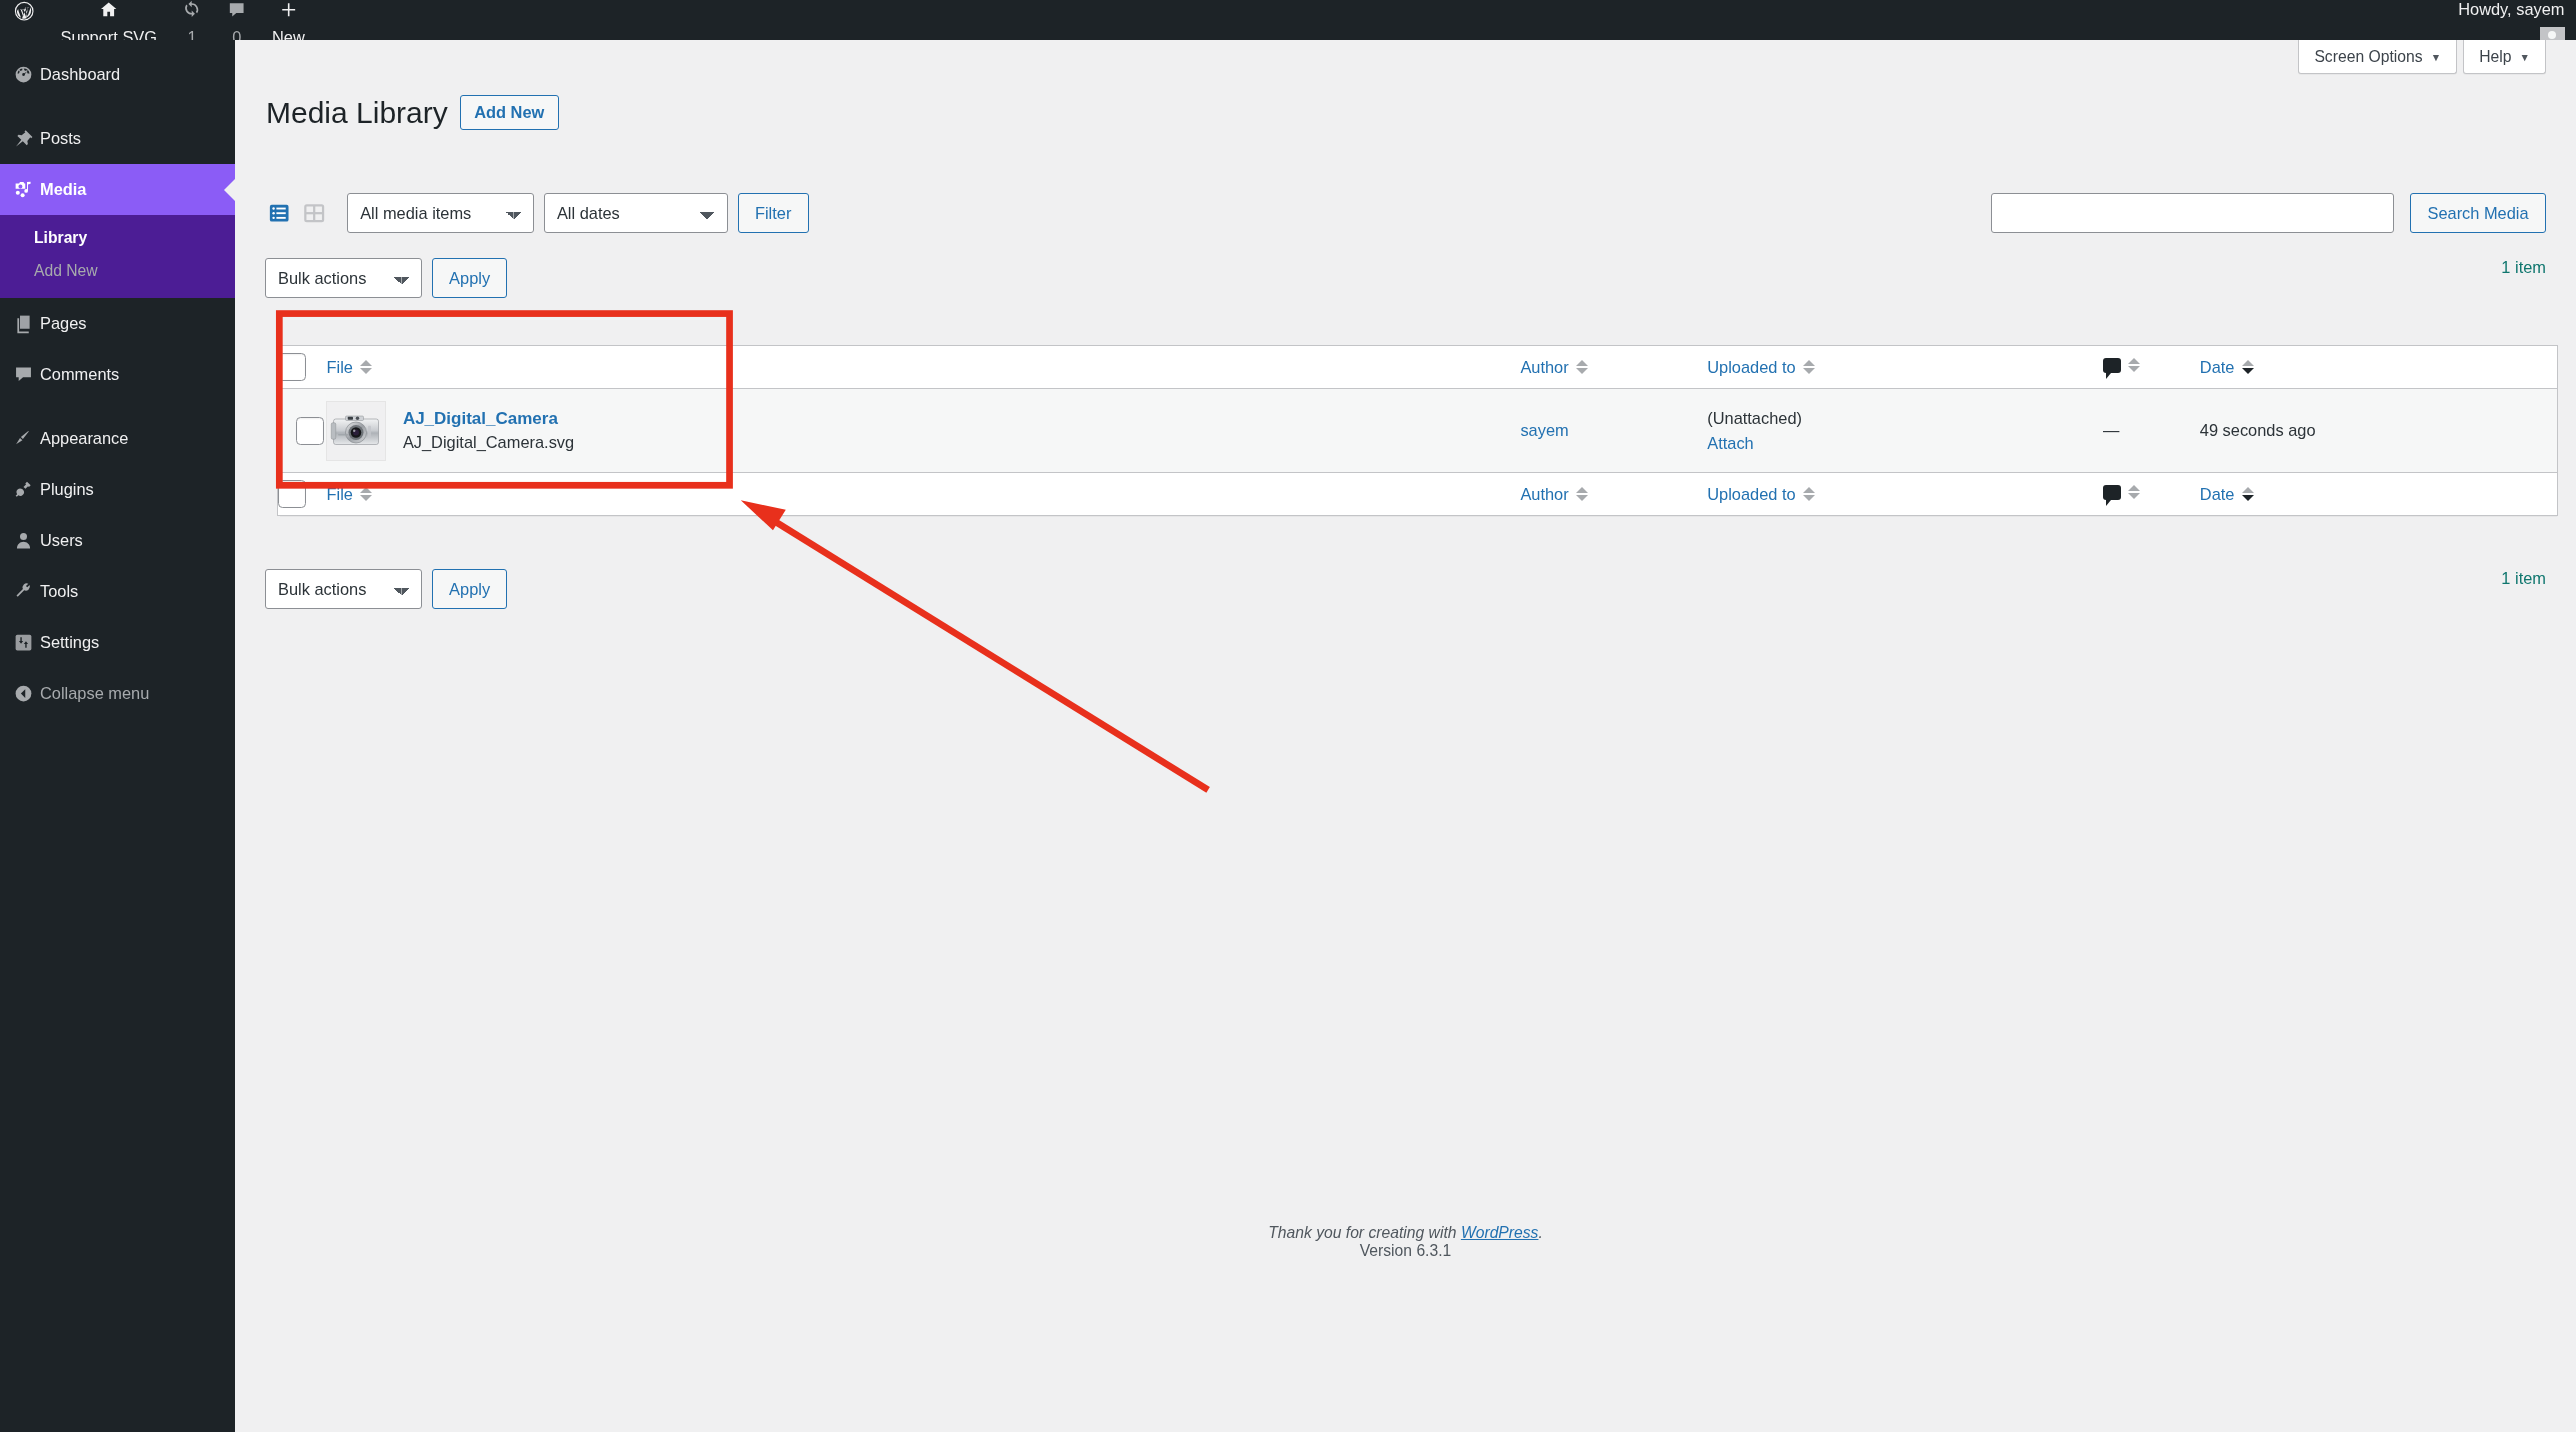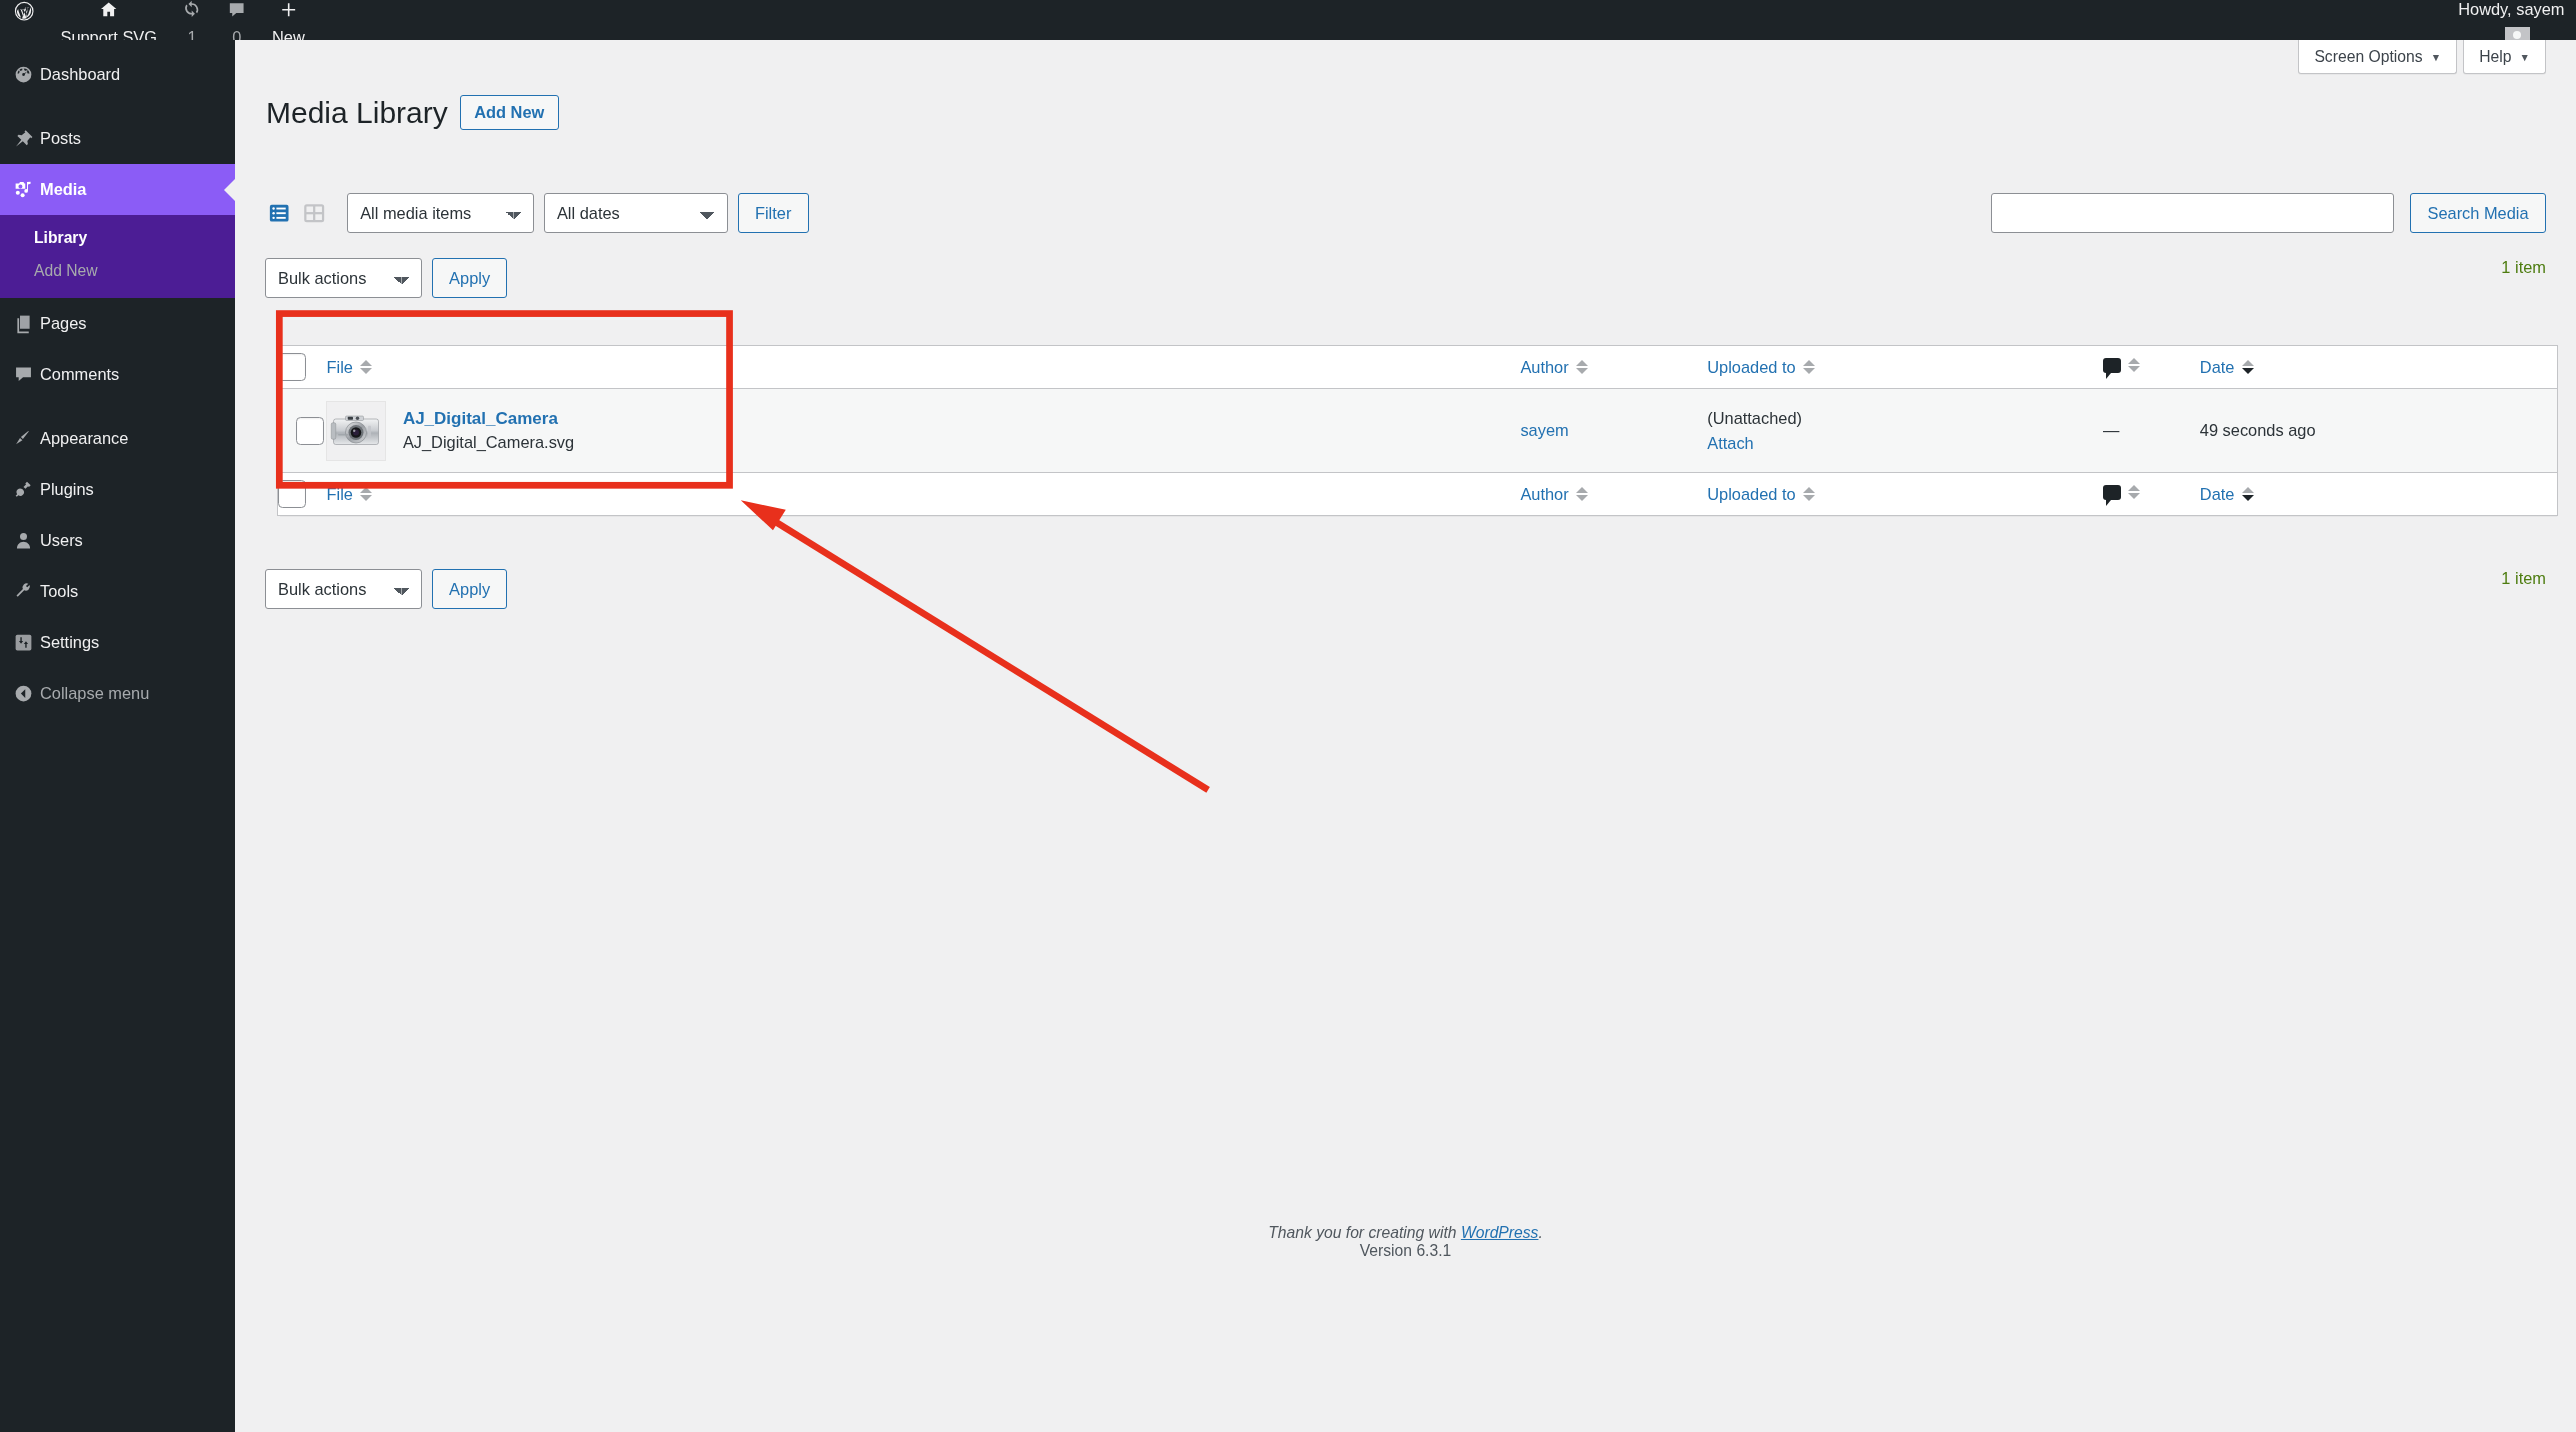--- a/index.html
+++ b/index.html
@@ -149,21 +149,21 @@
     background: #f6f7f7; border: 0.7px solid #2271b1; border-radius: 3px;
     color: #2271b1; font-size: 16.4px; height: 40px;
     padding: 0 16.4px; display: inline-flex; align-items: center;
     font-family: "Liberation Sans", sans-serif;
   }
   .search-input {
     background: #fff; border: 0.7px solid #8c8f94; border-radius: 3px;
     width: 403px; height: 40px; font-size: 16.4px; padding: 0 10.5px;
     font-family: "Liberation Sans", sans-serif; color: #2c3338;
   }
-  .displaying-num { font-size: 16.4px; color: #4d7c0f; }
+  .displaying-num { font-size: 16.4px; color: #0f766e; }
 
   
   table.wp-list-table {
     position: absolute; left: 42px; top: 305px;
     width: 2281px; border-collapse: collapse;
     background: #fff; border: 0.7px solid #c3c4c7;
     box-shadow: 0 0.7px 0.7px rgba(0,0,0,.04);
   }
   table.wp-list-table thead th,
   table.wp-list-table tfoot th {
@@ -278,21 +278,21 @@
         <span class="ab-icon">
           <svg width="19.4" height="19.4" viewBox="0 0 24 24" fill="#f0f0f1">
             <path d="M11 4h2v7h7v2h-7v7h-2v-7H4v-2h7V4z"></path>
           </svg>
         </span>
         <span class="lbl">New</span>
       </a>
     </div>
     <div class="ab-spacer"></div>
     <div class="ab-right">
-      <a class="ab-item" style="padding-right:1px;">
+      <a class="ab-item" style="padding-right:1px;align-items:flex-end;">
         <span class="lbl">Howdy, sayem</span>
         <span class="avatar"></span>
       </a>
     </div>
   </div>
 
   <div id="sidebar">
 
     <div class="menu-item" style="margin-top:9px;">
       <span class="mi-icon">

